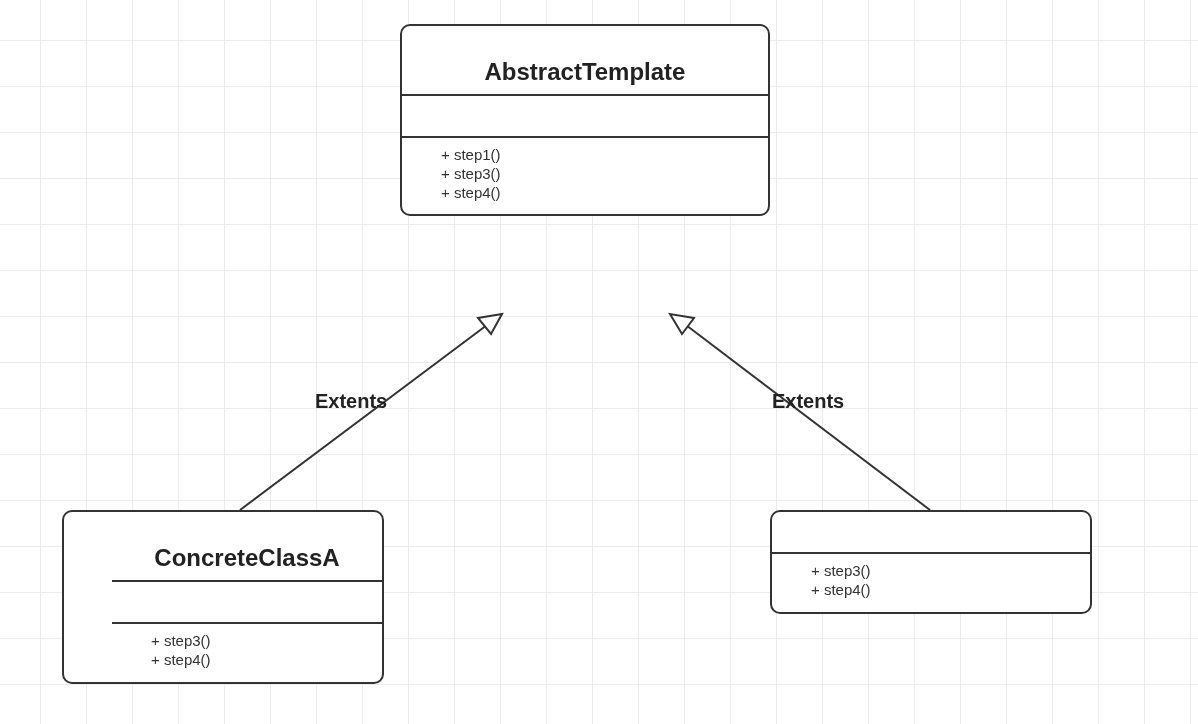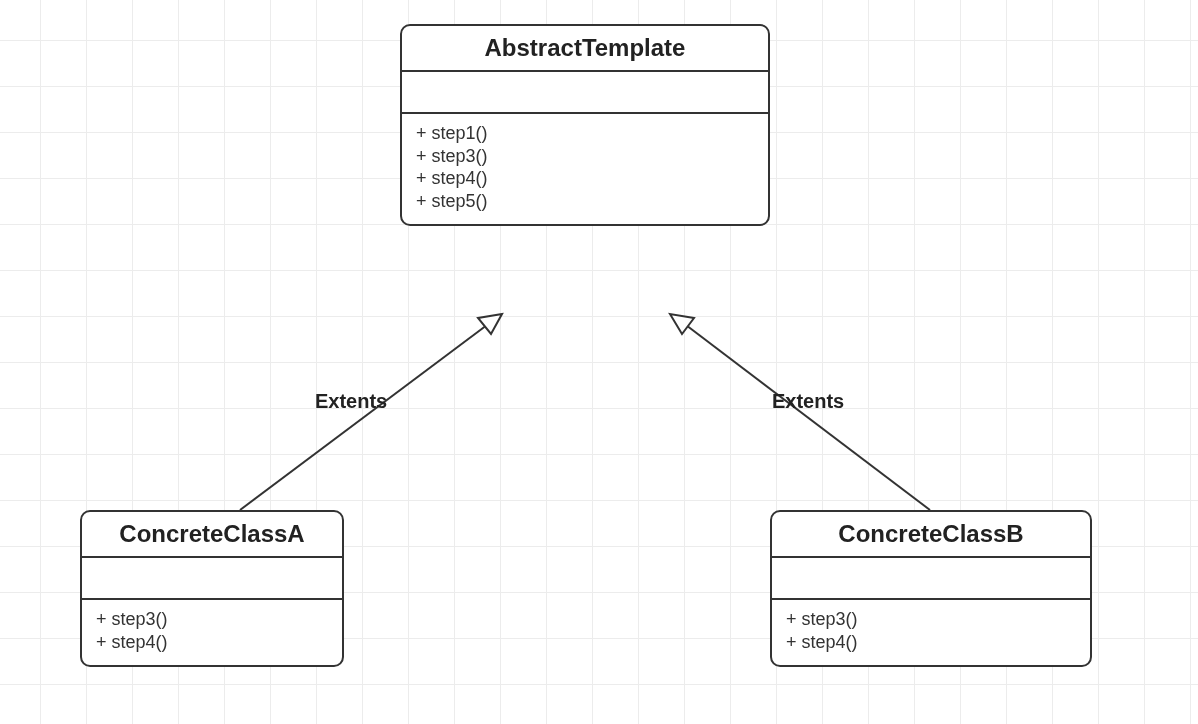--- a/index.html
+++ b/index.html
@@ -32,30 +32,32 @@
     overflow: hidden;
     box-sizing: border-box;
   }
   .uml-title {
     font-weight: 700;
     font-size: 24px;
     text-align: center;
     padding: 8px 10px;
     border-bottom: 2px solid #333;
     color: #222;
+    margin-top: 24px;
   }
   .uml-attrs {
     min-height: 40px;
     border-bottom: 2px solid #333;
   }
   .uml-methods {
     padding: 8px 14px 12px 14px;
-    font-size: 18px;
+    font-size: 15px;
     color: #333;
     line-height: 1.25;
+    margin-left: 25px;
   }
   .uml-methods div {
     white-space: nowrap;
   }
 
   .edge-label {
     position: absolute;
     font-size: 20px;
     font-weight: 700;
     color: #222;
@@ -75,35 +77,33 @@
 
 <div class="grid-bg"></div>
 
 <div class="uml-class" style="left:400px; top:24px; width:370px;">
   <div class="uml-title">AbstractTemplate</div>
   <div class="uml-attrs"></div>
   <div class="uml-methods">
     <div>+ step1()</div>
     <div>+ step3()</div>
     <div>+ step4()</div>
-    <div>+ step5()</div>
   </div>
 </div>
 
-<div class="uml-class" style="left:80px; top:510px; width:264px;">
+<div class="uml-class" style="left:62px; top:510px; width:322px;padding-left:48px;">
   <div class="uml-title">ConcreteClassA</div>
   <div class="uml-attrs"></div>
   <div class="uml-methods">
     <div>+ step3()</div>
     <div>+ step4()</div>
   </div>
 </div>
 
 <div class="uml-class" style="left:770px; top:510px; width:322px;">
-  <div class="uml-title">ConcreteClassB</div>
   <div class="uml-attrs"></div>
   <div class="uml-methods">
     <div>+ step3()</div>
     <div>+ step4()</div>
   </div>
 </div>
 
 <svg class="connectors">
 
   <g>

